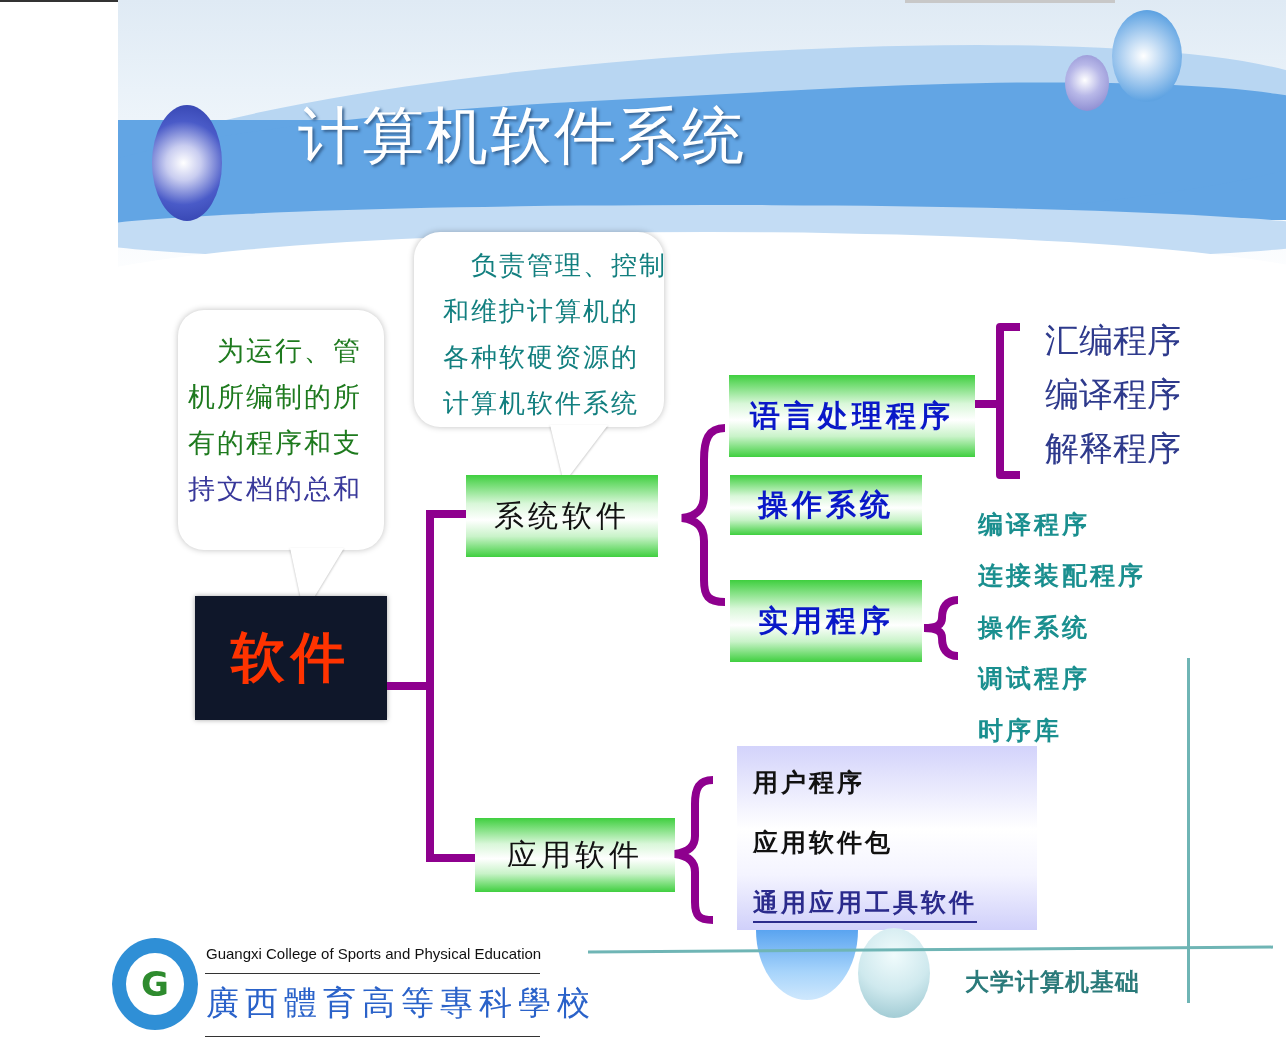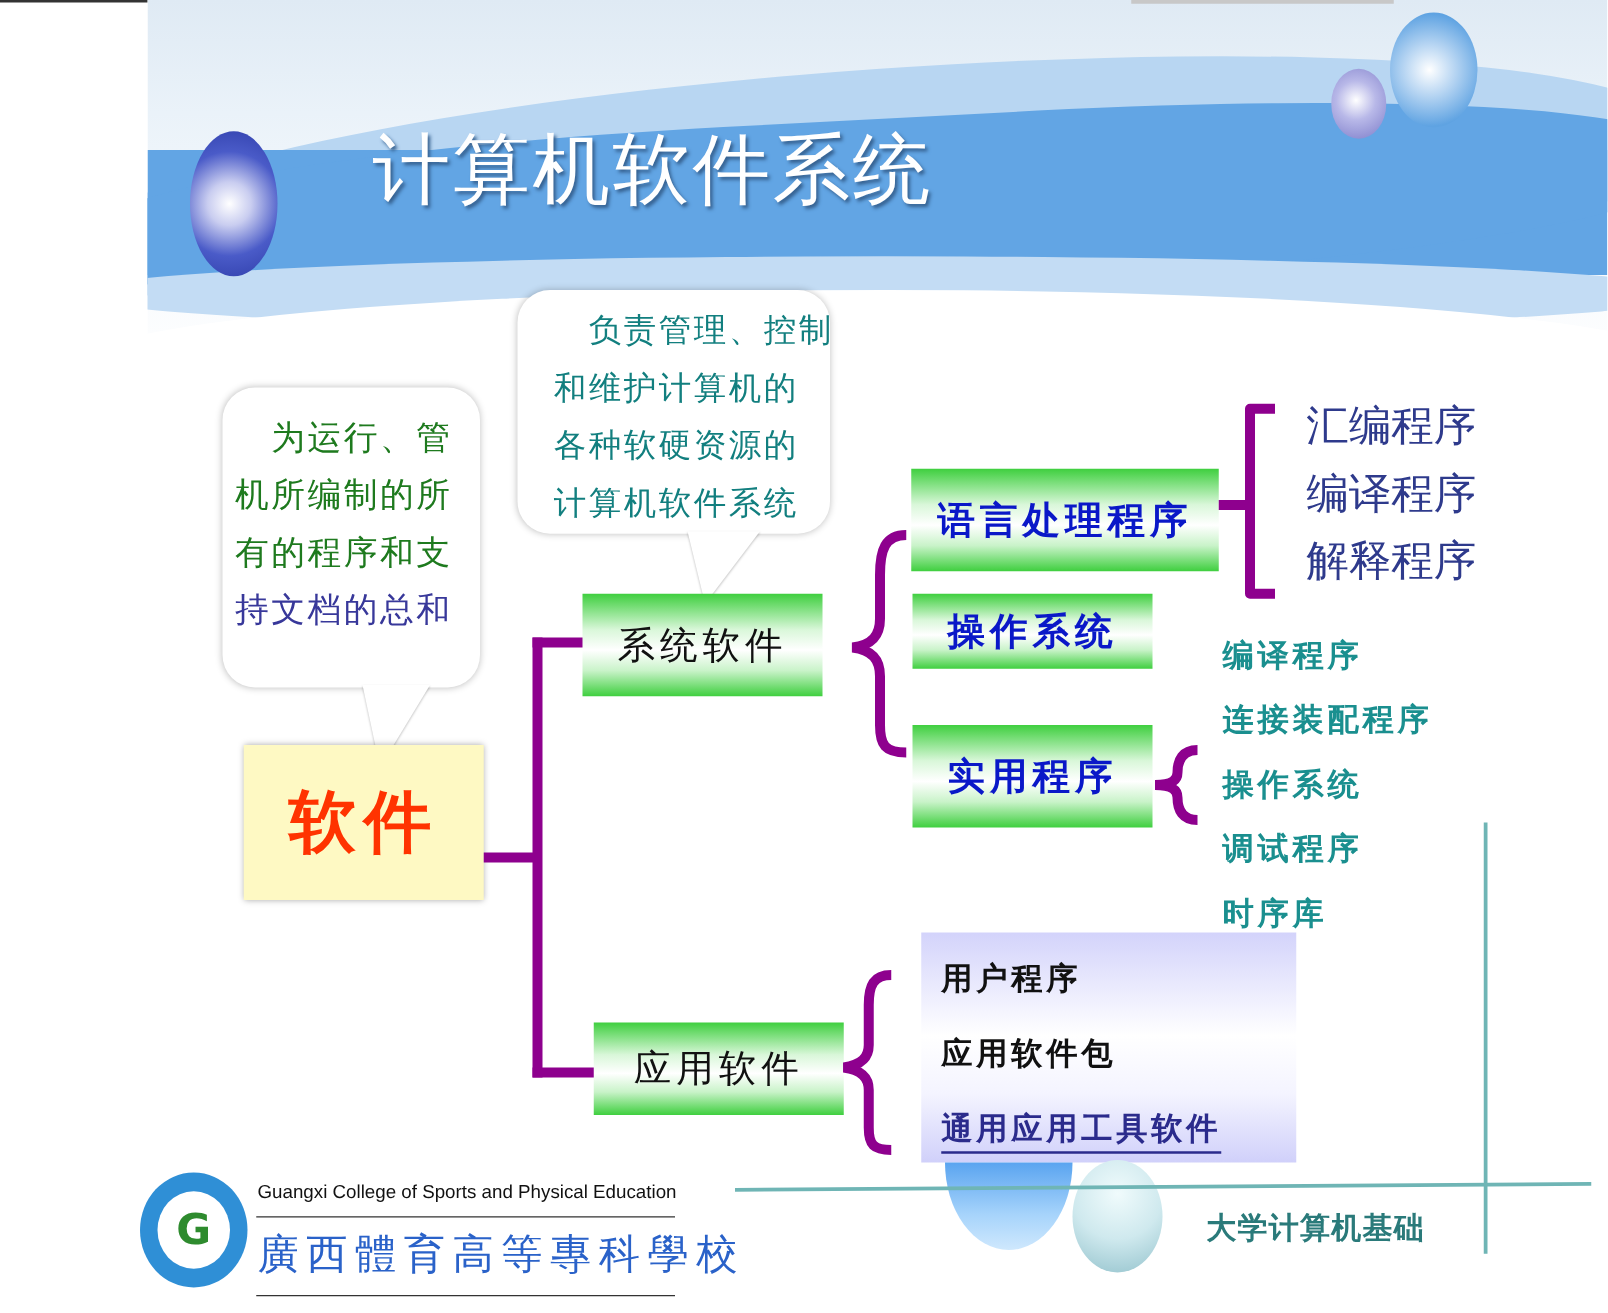--- a/index.html
+++ b/index.html
@@ -30,21 +30,21 @@
   .bubble2{left:414px;top:232px;width:250px;height:195px;}
   .tail{width:0;height:0;}
   .tail1{left:290px;top:548px;border-left:14px solid transparent;border-right:40px solid transparent;border-top:66px solid #fff;filter:drop-shadow(0 1px 1px rgba(0,0,0,0.25));}
   .tail2{left:550px;top:425px;border-left:14px solid transparent;border-right:44px solid transparent;border-top:58px solid #fff;filter:drop-shadow(0 1px 1px rgba(0,0,0,0.25));}
   .btext{font-family:"DejaVu Serif",serif;font-size:27px;line-height:46px;letter-spacing:2px;}
   .btext1{left:188px;top:328px;width:190px;color:#1e7a1e;}
   .btext2{left:443px;top:242px;width:240px;color:#127f7f;font-size:26px;line-height:46px;}
   .navy{color:#38389a;}
 
   
-  .root{left:195px;top:596px;width:192px;height:124px;background:#fef9c3;box-shadow:0 0 5px rgba(0,0,0,0.35);display:flex;align-items:center;justify-content:center;}
+  .root{left:195px;top:596px;width:192px;height:124px;background:#0f172a;box-shadow:0 0 5px rgba(0,0,0,0.35);display:flex;align-items:center;justify-content:center;}
   .root span{color:#ff3300;font-size:54px;font-weight:bold;letter-spacing:6px;}
 
   
   .pl{background:#8e008e;}
   
   .gbox{background:linear-gradient(180deg,#3fcf3f 0%,#d9f7d9 35%,#ffffff 55%,#c9f3c9 75%,#3fcf3f 100%);display:flex;align-items:center;justify-content:center;}
   .gbox span{font-size:30px;letter-spacing:4px;}
   .dark{color:#111;}
   .blue{color:#0a18c8;font-weight:bold;}
 

